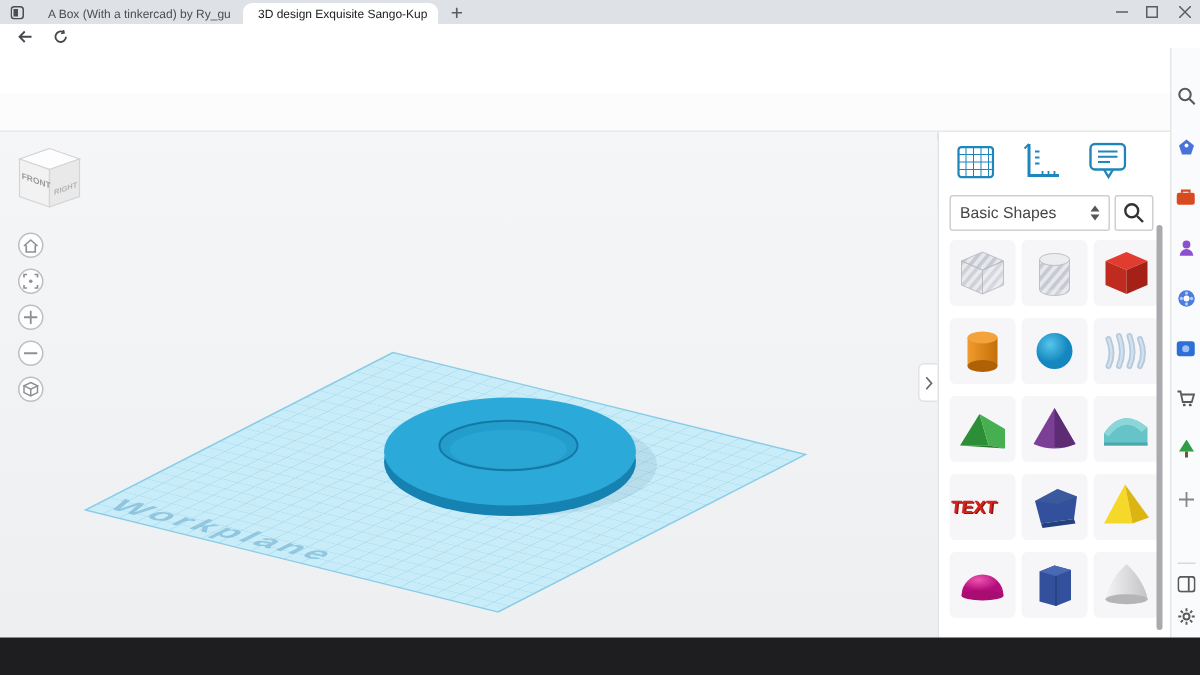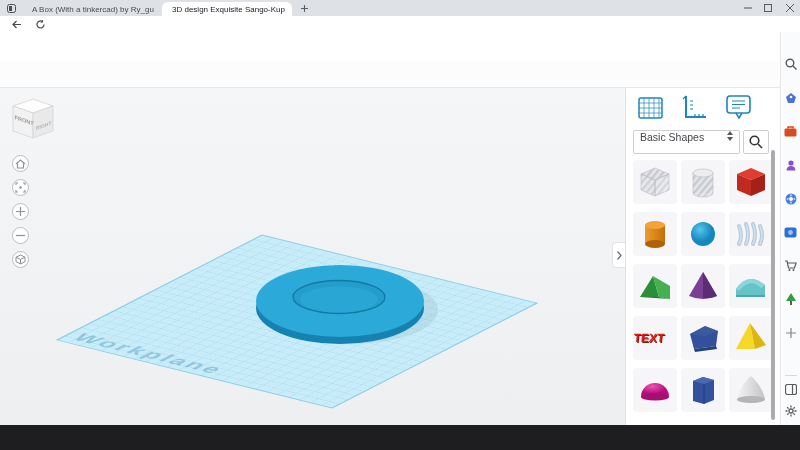--- a/index.html
+++ b/index.html
@@ -23,21 +23,21 @@
   .tctool{left:0;top:62px;width:780px;height:26px;background:#fcfcfd;border-bottom:1px solid #e8e8ea;box-sizing:border-box;}
   .ieb{position:absolute;top:62px;height:25px;display:flex;align-items:center;justify-content:center;
        font-size:10px;color:#4c4c50;background:#fff;border-left:1px solid #ebebee;box-sizing:border-box;}
   
   .canvas{left:0;top:88px;width:625px;height:337px;background:linear-gradient(#f5f6f7,#edeff1);}
   .navbtn{width:17px;height:17px;border-radius:50%;border:1px solid #bcbec1;background:rgba(255,255,255,.9);
           display:flex;align-items:center;justify-content:center;box-sizing:border-box;}
   
   .panel{left:625px;top:88px;width:155px;height:337px;background:#fff;border-left:1px solid #e2e2e5;box-sizing:border-box;}
   .dropdown{left:633px;top:130px;width:107px;height:24px;border:1px solid #cfcfd2;border-radius:2px;background:#fff;
-            display:flex;font-size:10.5px;color:#46464a;padding:0 6px;box-sizing:border-box;}
+            display:flex;align-items:center;font-size:10.5px;color:#46464a;padding:0 6px;box-sizing:border-box;}
   .sortarrows{margin-left:auto;display:flex;flex-direction:column;gap:2px;align-items:center;}
   .up{width:0;height:0;border-left:3px solid transparent;border-right:3px solid transparent;border-bottom:4px solid #55555a;}
   .dn{width:0;height:0;border-left:3px solid transparent;border-right:3px solid transparent;border-top:4px solid #55555a;}
   .searchbtn{left:743px;top:130px;width:26px;height:24px;border:1px solid #cfcfd2;border-radius:2px;background:#fff;
              display:flex;align-items:center;justify-content:center;box-sizing:border-box;}
   .tile{width:44px;height:44px;background:#f6f6f8;border-radius:4px;display:flex;align-items:center;justify-content:center;}
   
   .sidebar{left:780px;top:32px;width:20px;height:393px;background:#fafbfc;border-left:1px solid #e6e6e9;box-sizing:border-box;
            display:flex;flex-direction:column;align-items:center;}
   

